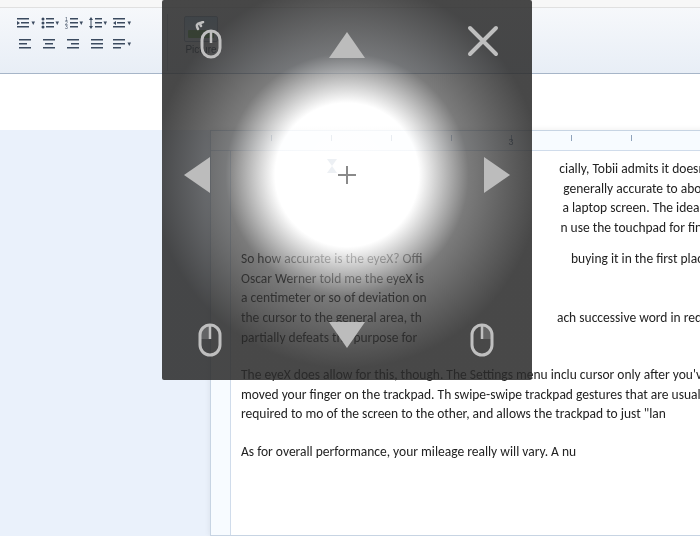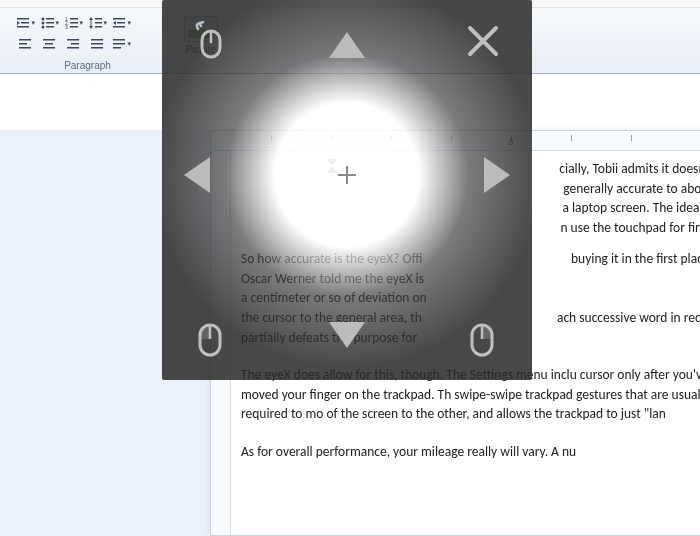--- a/index.html
+++ b/index.html
@@ -163,21 +163,20 @@
             </svg>
           </span>
         <span class="rb dd">
             <svg width="14" height="12">
               <rect x="0" y="1" width="12" height="1.5" fill="#3b4a5f"></rect>
               <rect x="0" y="5" width="12" height="1.5" fill="#3b4a5f"></rect>
               <rect x="0" y="9" width="8" height="1.5" fill="#3b4a5f"></rect>
             </svg>
           </span>
       </div>
-      <div class="group-label">Paragraph</div>
     </div>
 
     <div class="group" style="border-right:none; padding-right:2px">
       <div class="big-btn">
         <div class="thumb"></div>
         <div class="cap">Picture</div>
       </div>
     </div>
 
   </div>

